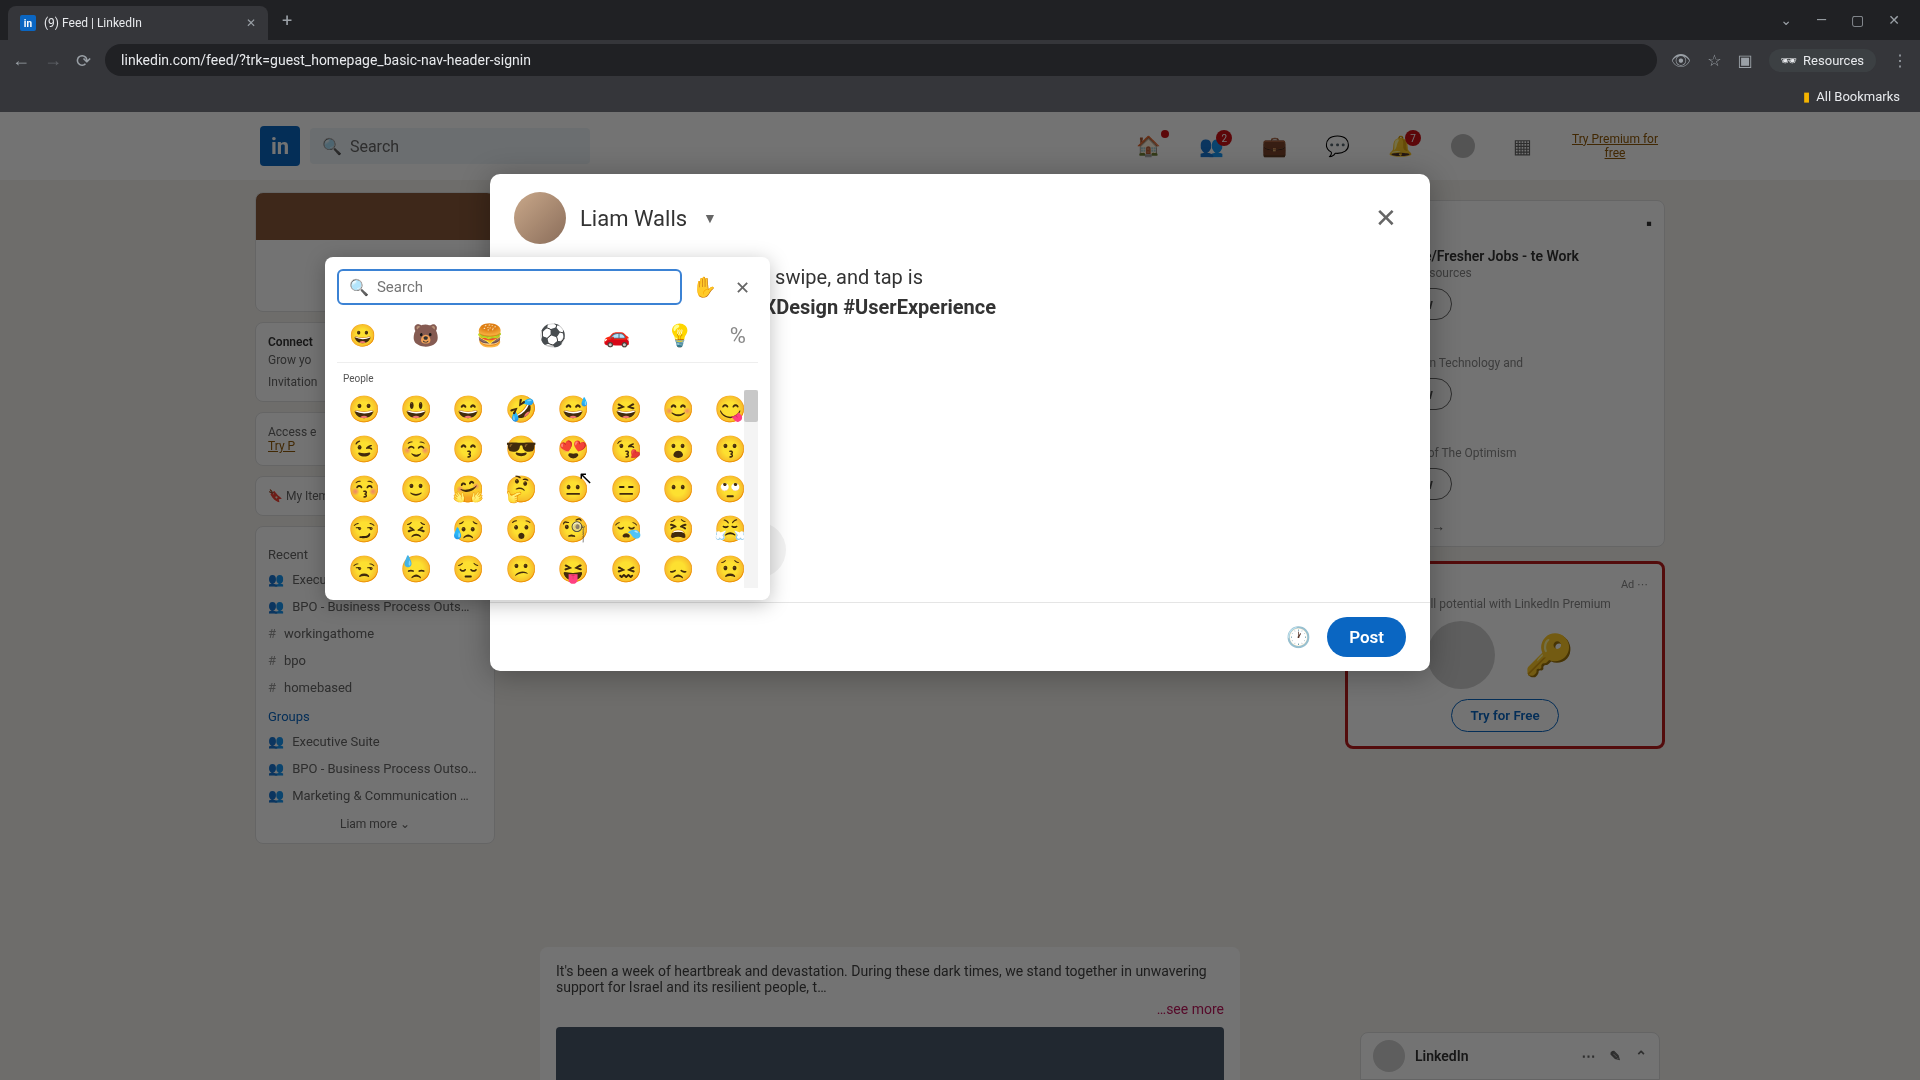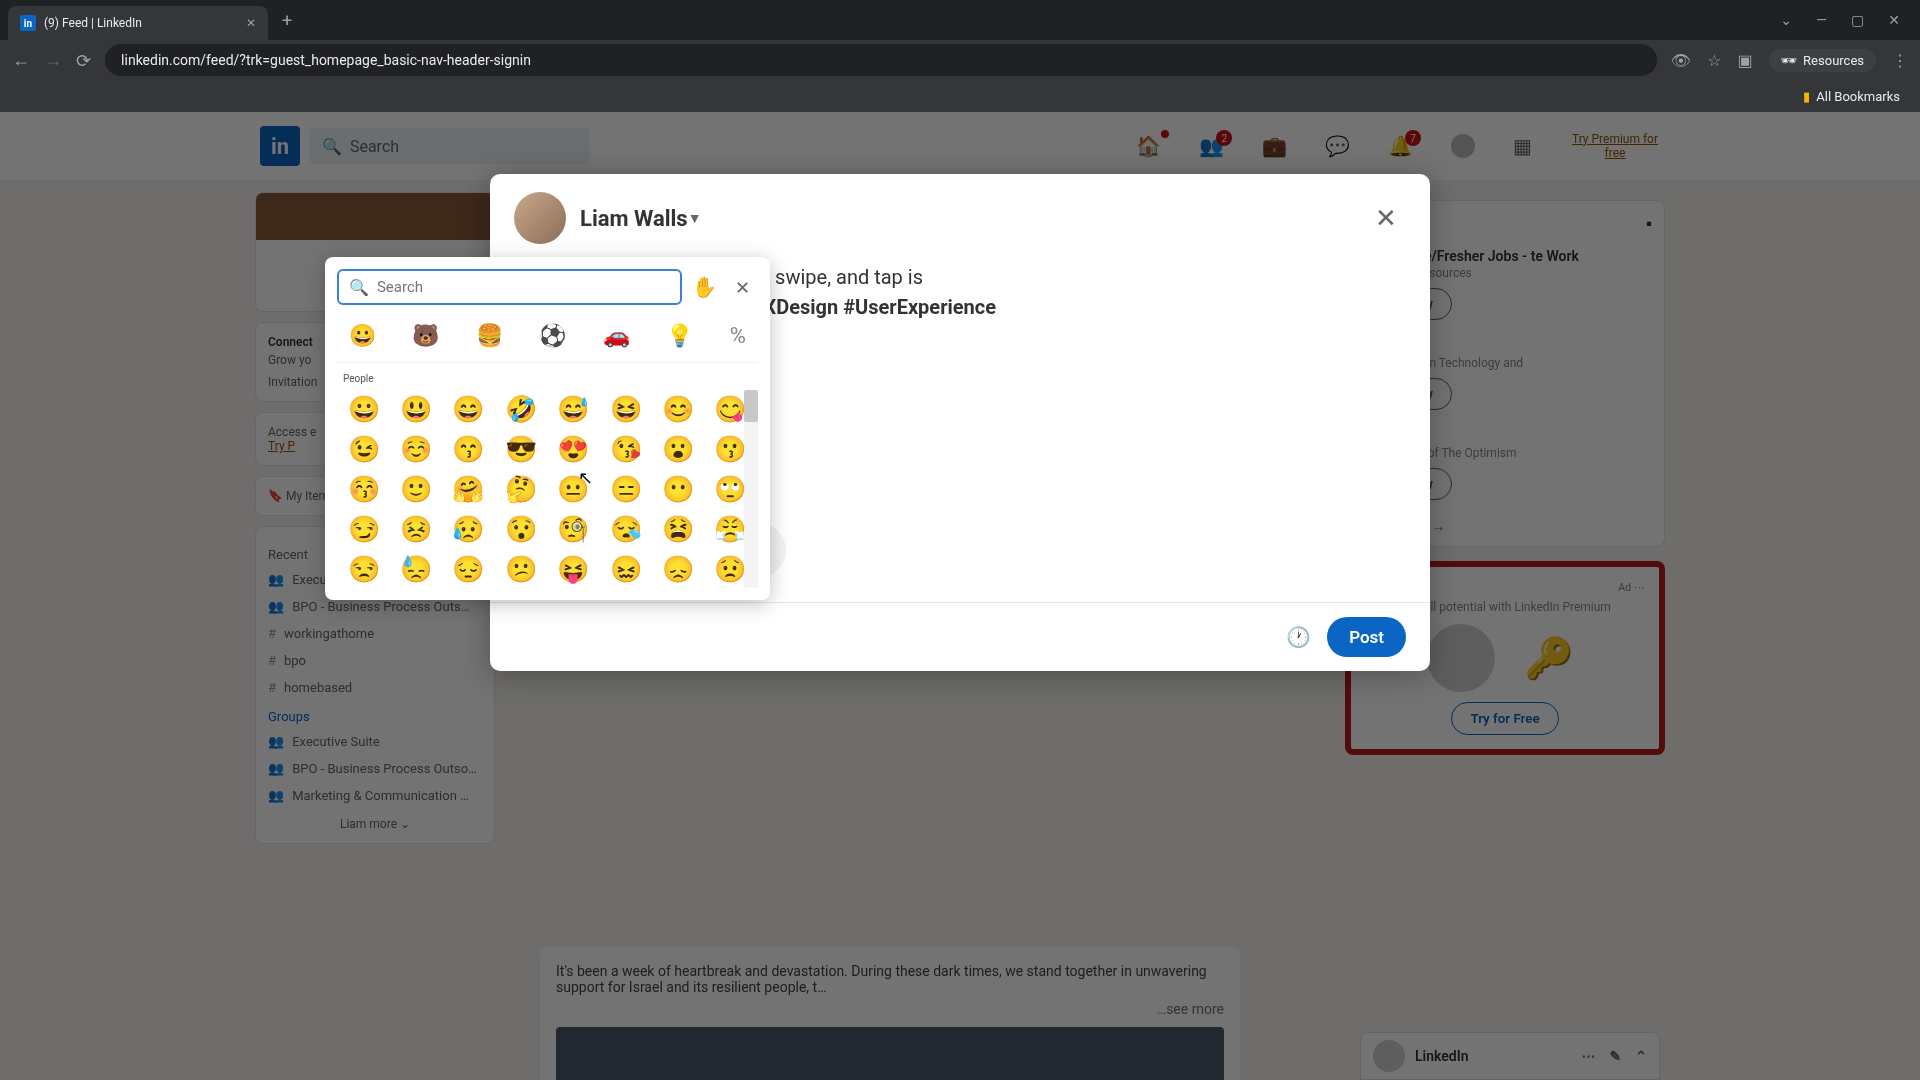--- a/index.html
+++ b/index.html
@@ -36,40 +36,40 @@
 .hash{color:#999}
 .section-title{font-size:13px;color:#666;padding:8px 0 4px}
 
 .right-col{position:absolute;right:255px;top:88px;width:320px;z-index:3}
 .feed-title{font-size:17px;font-weight:600;color:#333;margin-bottom:14px;display:flex;justify-content:space-between}
 .follow-item{margin-bottom:18px}
 .follow-item .name{font-size:14px;font-weight:600;color:#333}
 .follow-item .meta{font-size:12px;color:#888;margin:2px 0 8px}
 .follow-btn{border:1px solid #666;border-radius:18px;padding:6px 18px;font-size:15px;font-weight:600;background:#fff;color:#555;display:inline-flex;gap:4px}
 .recs{font-size:14px;color:#666;font-weight:600;margin-top:8px}
-.ad-card{background:#fff;border:6px solid #b91c1c;border-radius:8px;padding:14px;text-align:center;margin-top:14px}
+.ad-card{background:#fff;border:3px solid #b91c1c;border-radius:8px;padding:14px;text-align:center;margin-top:14px}
 .ad-card .ad-label{text-align:right;font-size:11px;color:#888;margin-bottom:6px}
 .ad-visual{display:flex;justify-content:center;gap:20px;margin:10px 0}
 .circle{width:68px;height:68px;border-radius:50%;background:#d0d0d0}
 .key-icon{width:68px;height:68px;display:flex;align-items:center;justify-content:center;font-size:40px;color:#5a8fbf}
 .ad-text{font-size:14px;color:#555;margin:8px 0 14px}
 .try-btn{border:1px solid #0a66c2;color:#0a66c2;border-radius:18px;padding:8px 18px;font-weight:600;background:#fff}
 
 .center-feed{position:absolute;left:540px;top:835px;width:700px;background:#fff;border-radius:8px;padding:16px;z-index:3;font-size:14px;color:#444}
-.see-more{text-align:right;color:#737373;font-size:14px;margin-top:6px}
+.see-more{text-align:right;color:#be185d;font-size:14px;margin-top:6px}
 
 .messaging{position:absolute;bottom:0;right:260px;width:300px;height:48px;background:#fff;border:1px solid #ddd;border-radius:8px 8px 0 0;display:flex;align-items:center;padding:0 12px;gap:10px;z-index:3;font-size:14px;font-weight:600;color:#333}
 .msg-avatar{width:32px;height:32px;border-radius:50%;background:#d0d0d0}
 .msg-controls{margin-left:auto;display:flex;gap:14px;color:#666}
 
 
 .compose-modal{position:absolute;left:490px;top:62px;width:940px;background:#fff;border-radius:10px;z-index:20;box-shadow:0 4px 30px rgba(0,0,0,0.3)}
 .modal-header{display:flex;align-items:center;padding:18px 24px;gap:14px}
 .author-avatar{width:52px;height:52px;border-radius:50%;background:linear-gradient(135deg,#c9a88a,#8a6d5a)}
-.author-name{font-size:22px;font-weight:700;color:#333;display:flex;align-items:center;gap:0}
+.author-name{font-size:22px;font-weight:400;color:#333;display:flex;align-items:center;gap:16px}
 .modal-close{margin-left:auto;font-size:26px;color:#666;cursor:pointer;width:40px;height:40px;display:flex;align-items:center;justify-content:center;border-radius:50%}
 .post-body{padding:0 24px;font-size:20px;color:#333;line-height:1.5;min-height:200px}
 .post-body .hashtag{font-weight:700}
 .emoji-trigger{padding:12px 24px;font-size:22px;color:#666}
 .attach-row{display:flex;gap:16px;padding:10px 24px 24px}
 .attach-btn{width:56px;height:56px;border-radius:50%;background:#f2f2f2;display:flex;align-items:center;justify-content:center;font-size:22px;color:#666;cursor:pointer}
 .modal-footer{border-top:1px solid #e5e5e5;padding:14px 24px;display:flex;justify-content:flex-end;align-items:center;gap:16px}
 .clock{font-size:20px;color:#666}
 .post-btn{background:#0a66c2;color:#fff;border:none;border-radius:22px;padding:10px 22px;font-size:17px;font-weight:600;cursor:pointer}
 

